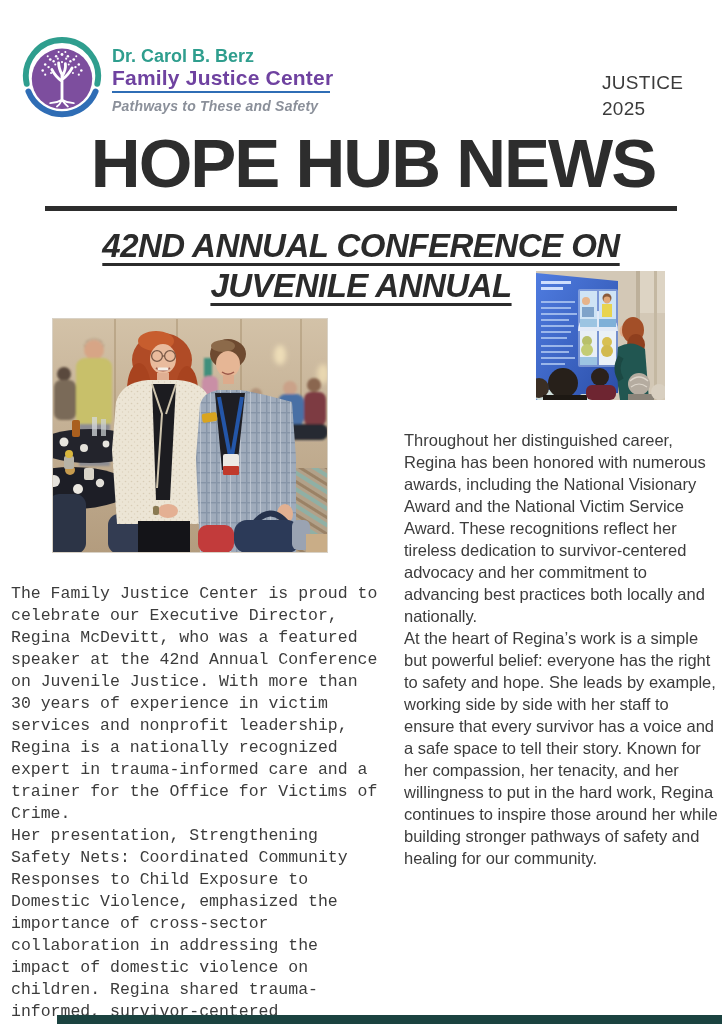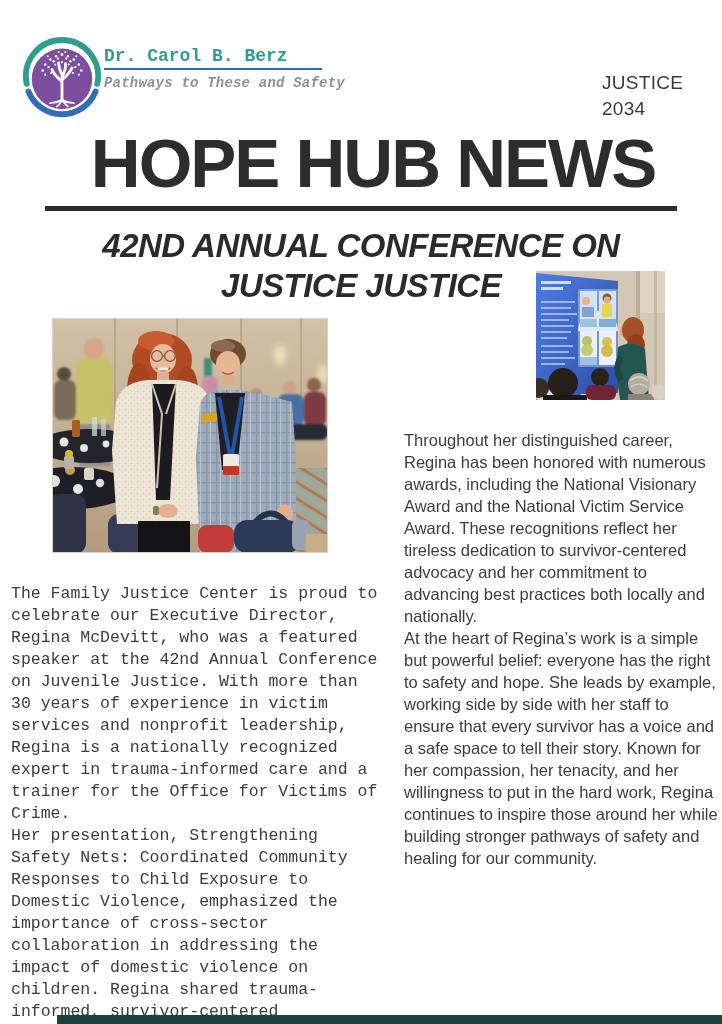--- a/index.html
+++ b/index.html
@@ -3,38 +3,38 @@
 <meta charset="utf-8">
 <style>
   html,body{margin:0;padding:0;background:#ffffff;}
   .page{
     position:relative;width:722px;height:1024px;background:#ffffff;overflow:hidden;
     font-family:"Liberation Sans",sans-serif;color:var(--body-text,#3C3C3C);
   }
   
   .hdr{position:absolute;left:20px;top:36px;display:flex;align-items:flex-start;}
   .logo-mark{width:84px;height:84px;flex:0 0 auto;}
-  .logo-text{margin-top:10px;font-family:Liberation Mono, monospace;}
+  .logo-text{margin-left:8px;margin-top:10px;}
   .logo-prefix{color:var(--brand-teal,#2F9E8E);font-weight:bold;font-size:18px;line-height:20px;}
   .logo-name{color:var(--brand-purple,#6F42A0);font-weight:bold;font-size:21px;line-height:23px;letter-spacing:.2px;}
   .logo-rule{height:2px;background:var(--brand-blue,#2F6DB5);width:218px;margin-top:2px;}
   .logo-tagline{color:#8B909A;font-style:italic;font-size:14px;line-height:16px;margin-top:5px;font-weight:bold;letter-spacing:.2px;}
   .issue-date{position:absolute;left:602px;top:70px;font-size:19px;line-height:26px;color:#3B3B3B;font-weight:500;letter-spacing:.3px;}
   
   .masthead{
     position:absolute;left:12px;top:126px;width:722px;margin:0;text-align:center;
     font-size:69px;font-weight:bold;color:var(--ink,#2D2D2D);letter-spacing:-2px;line-height:76px;
   }
   .masthead-rule{position:absolute;left:45px;top:206px;width:632px;height:5px;background:var(--ink,#2D2D2D);}
   
   .headline{
     position:absolute;left:0;top:226px;width:722px;margin:0;text-align:center;
     font-size:33px;font-weight:bold;font-style:italic;color:#2B2B2B;line-height:40px;letter-spacing:-.5px;
   }
-  .headline .hl{text-decoration-thickness:3px;text-underline-offset:6px;}
+  .headline .hl{text-decoration:underline;text-decoration-thickness:3px;text-underline-offset:6px;}
   
   .photo-left{position:absolute;left:52px;top:318px;width:276px;height:235px;display:block;}
   .photo-right{position:absolute;left:536px;top:271px;width:129px;height:129px;display:block;}
   
   .col{position:absolute;font-size:16.5px;line-height:22px;color:var(--body-text,#3C3C3C);margin-top:25px;}
   .col p{margin:0;}
   .col-left{left:11px;top:558px;width:372px;font-family:Liberation Mono, monospace;}
   .col-right{left:404px;top:404px;width:318px;}
   
   .footer-bar{position:absolute;left:57px;right:0;bottom:0;height:9px;background:var(--footer-bar,#1B4340);}
@@ -79,34 +79,35 @@
           <circle cx="42" cy="34" r="1.2"></circle>
         <circle cx="58" cy="34" r="1.2"></circle>
           <circle cx="30" cy="46" r="1.3"></circle>
           <circle cx="70" cy="46" r="1.3"></circle>
         <circle cx="37" cy="44" r="1.2"></circle>
           <circle cx="63" cy="44" r="1.2"></circle>
       </g>
     </svg>
     <div class="logo-text">
       <div class="logo-prefix">Dr. Carol B. Berz</div>
+      <div class="logo-name">Family Justice Center</div>
       <div class="logo-rule"></div>
       <div class="logo-tagline">Pathways to These and Safety</div>
     </div>
   </div>
 
   <div class="issue-date">
     <div>JUSTICE</div>
-    <div>2034</div>
+    <div>2025</div>
   </div>
 
   <h1 class="masthead">HOPE HUB NEWS</h1>
   <div class="masthead-rule"></div>
 
-  <h2 class="headline"><span class="hl">42ND ANNUAL CONFERENCE ON</span><br><span class="hl">JUSTICE JUSTICE</span></h2>
+  <h2 class="headline"><span class="hl">42ND ANNUAL CONFERENCE ON</span><br><span class="hl">JUVENILE ANNUAL</span></h2>
 
   <svg class="photo-left" viewBox="0 0 276 235" preserveAspectRatio="none">
     <defs>
       <linearGradient id="wallG" x1="0" y1="0" x2="0" y2="1">
         <stop offset="0" stop-color="#D3C2A8"></stop>
           <stop offset="1" stop-color="#B39C7E"></stop>
       </linearGradient>
       <filter id="b3">
           <feGaussianBlur stdDeviation="2.5"></feGaussianBlur>
         </filter>

